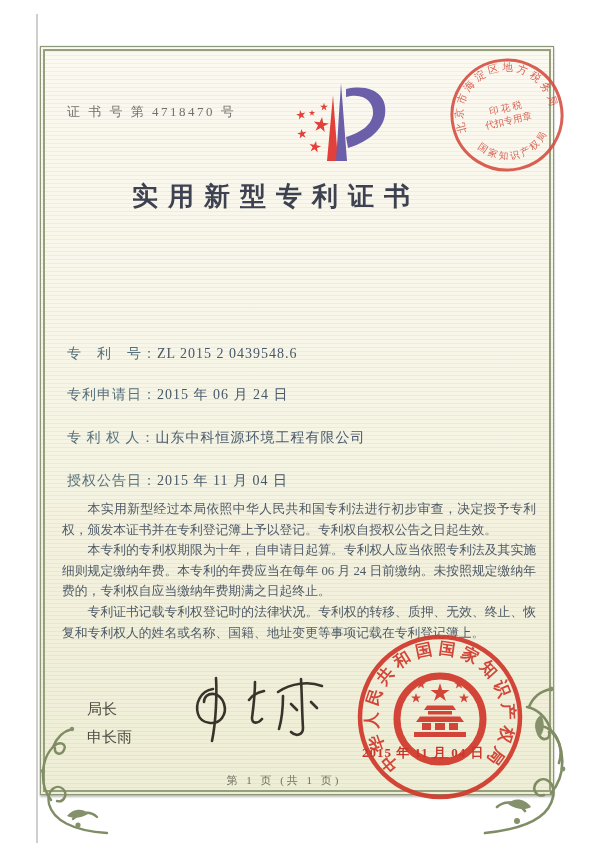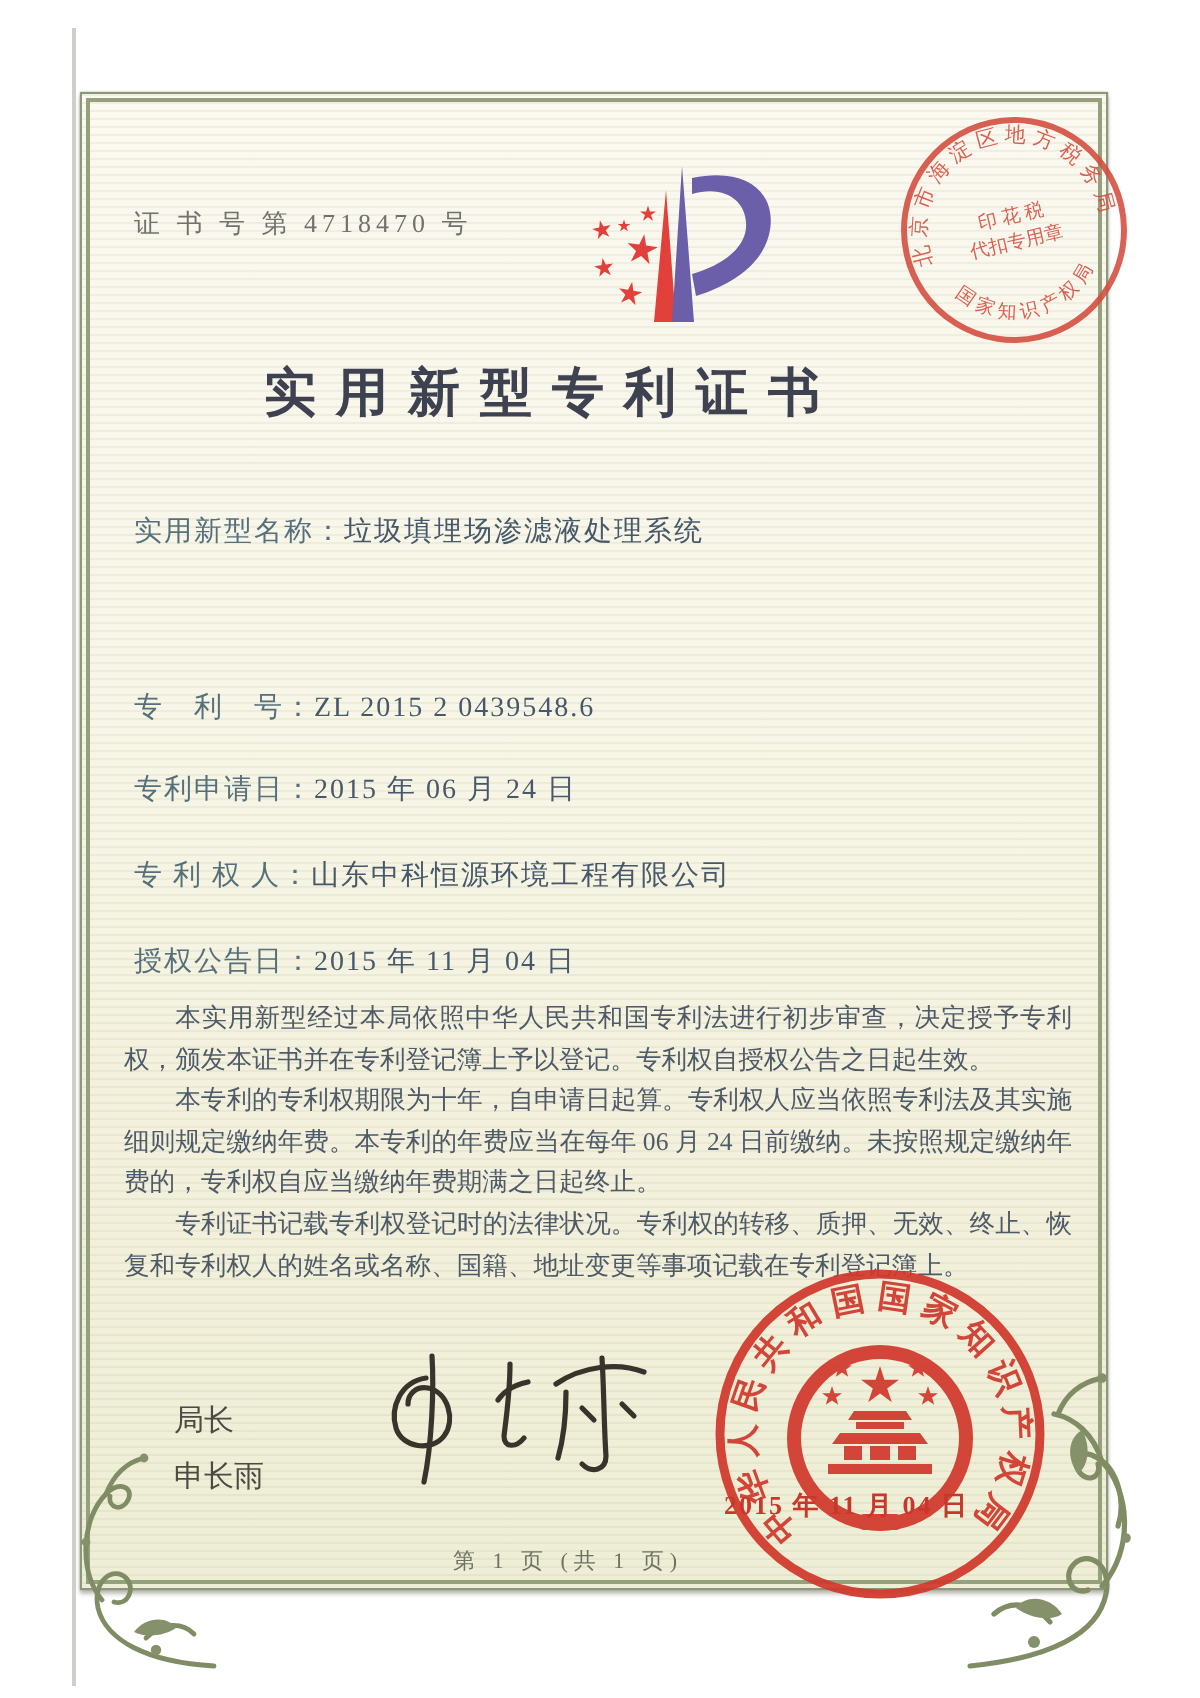--- a/index.html
+++ b/index.html
@@ -37,21 +37,21 @@
   }
   .field-label{color:#56707b;}
   .field-value{color:#47586a;}
   .r1{top:210px}.r2{top:253px}.r3{top:298px}.r4{top:339px}.r5{top:382px}.r6{top:425px}
   .body-text{
     left:21px;top:452px;width:474px;color:#4e5a67;font-size:12.8px;line-height:20.6px;
     text-align:justify;
   }
   .body-text p{margin:0;text-indent:2em;}
   .signer{left:46px;top:650px;font-size:15px;color:#4b4b43;line-height:28px;
-    font-family:Liberation Sans, sans-serif;}
+    font-family:Liberation Mono, monospace;}
   .signature{left:140px;top:622px;}
   .seal-wrap{left:313px;top:584px;width:172px;height:172px;}
   .seal-date{
     left:321px;top:697px;width:130px;font-size:13px;color:#c8372a;letter-spacing:1px;
     font-weight:700;white-space:nowrap;
   }
   .footer{
     left:0;top:726px;width:512px;text-align:center;font-size:11px;color:#6e7260;
     letter-spacing:3px;transform:translateX(-13px);
   }
@@ -102,23 +102,20 @@
       <text font-size="9.5" letter-spacing="2.4" fill="#d44c3e">
         <textPath href="#taxBottom" xlink:href="#taxBottom">国家知识产权局</textPath>
       </text>
       <text x="60" y="56" text-anchor="middle" font-size="9.5" fill="#d44c3e">印 花 税</text>
       <text x="60" y="69" text-anchor="middle" font-size="9.5" fill="#d44c3e">代扣专用章</text>
     </svg>
   </div>
 
   <div class="abs title">实用新型专利证书</div>
 
-  <div class="abs field-row r1">
-    <span class="field-label">实用新型名称：</span><span class="field-value">垃圾填埋场渗滤液处理系统</span>
-  </div>
   <div class="abs field-row r3">
     <span class="field-label">专　利　号：</span><span class="field-value">ZL 2015 2 0439548.6</span>
   </div>
   <div class="abs field-row r4">
     <span class="field-label">专利申请日：</span><span class="field-value">2015 年 06 月 24 日</span>
   </div>
   <div class="abs field-row r5">
     <span class="field-label">专 利 权 人：</span><span class="field-value">山东中科恒源环境工程有限公司</span>
   </div>
   <div class="abs field-row r6">

